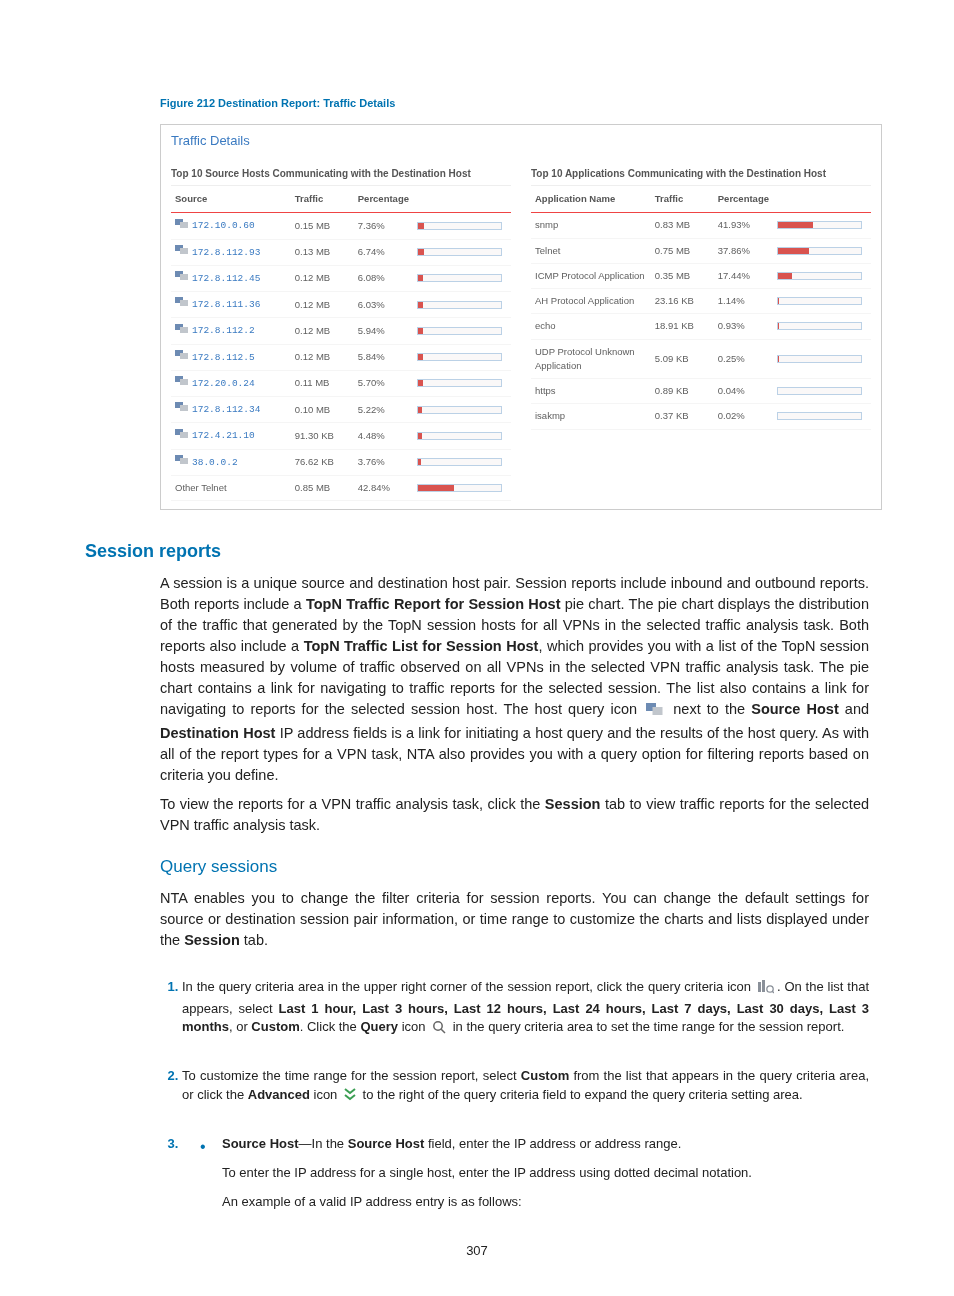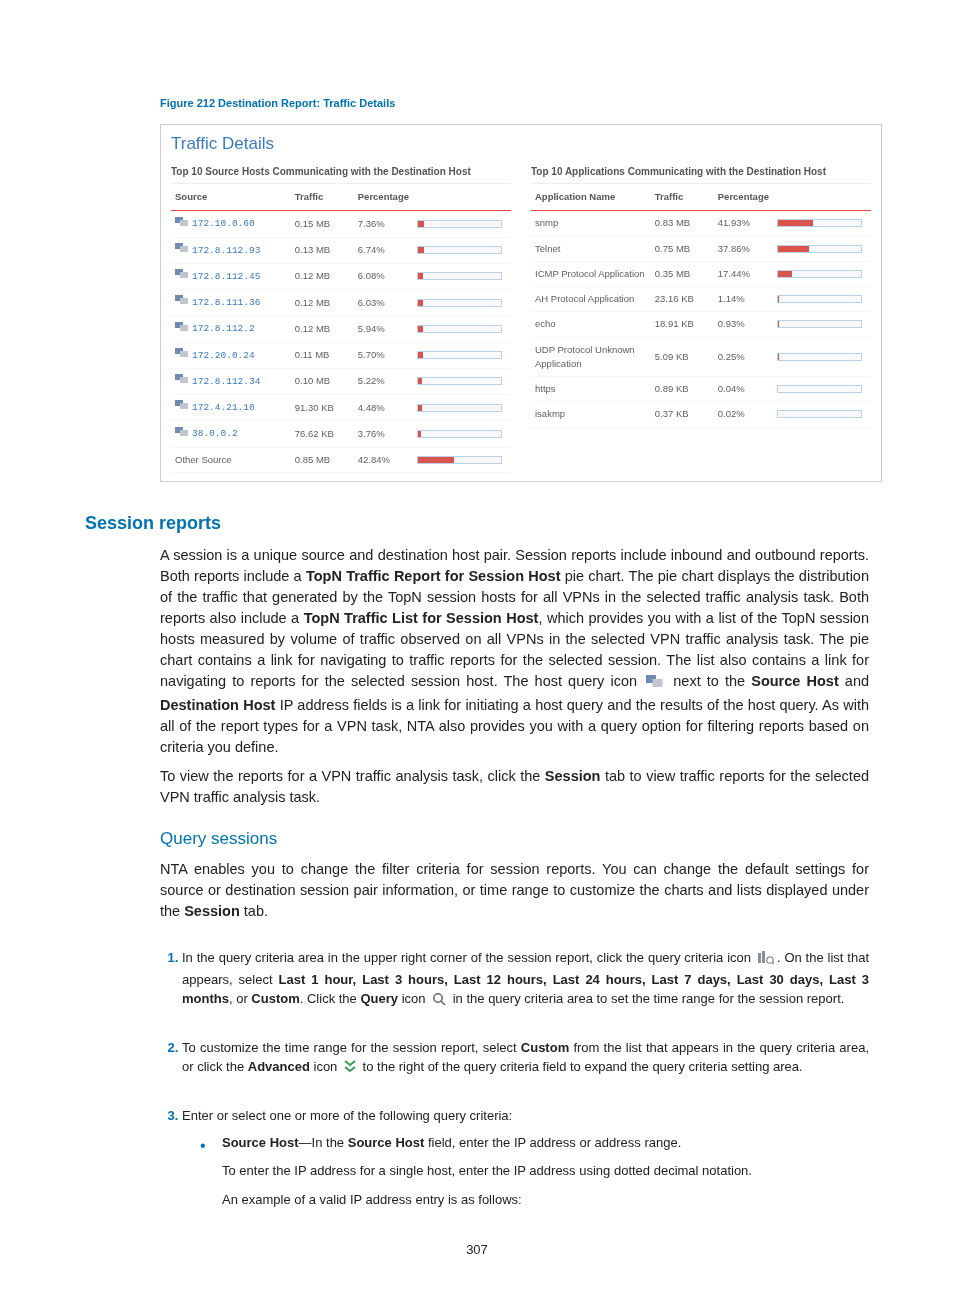--- a/index.html
+++ b/index.html
@@ -23,25 +23,26 @@
   .figbox {
     border: 1px solid #ccc;
     margin: 0 0 28px 75px;
     background: #fff;
     font-size: 10px;
     color: #606060;
     width: 720px;
   }
   .figbox .title {
     color: #3a7ac1;
-    font-size: 17px;
+    font-size: 13px;
     padding: 6px 10px 2px 10px;
   }
   .fig-cols {
     display: flex;
+    margin-top: 8px;
   }
   .fig-col {
     width: 50%;
     padding: 0 10px 8px 10px;
     box-sizing: border-box;
   }
   .fig-col .sub {
     font-weight: bold;
     color: #555;
     font-size: 10px;
@@ -240,20 +241,33 @@
                 <td class="bar-cell">
                   <div class="bar-track">
                     <div class="bar-fill" style="width:5.94%"></div>
                   </div>
                 </td>
               </tr>
               <tr>
                 <td><span class="host-icon"><svg width="14" height="10" viewBox="0 0 14 10">
                       <rect x="0" y="0" width="8" height="6" fill="#6d8bb3"></rect>
                       <rect x="5" y="3" width="8" height="6" fill="#c1c6cc"></rect>
+                    </svg></span><span class="host-link">172.8.112.5</span></td>
+                <td class="traffic-col">0.12 MB</td>
+                <td class="pct-col">5.84%</td>
+                <td class="bar-cell">
+                  <div class="bar-track">
+                    <div class="bar-fill" style="width:5.84%"></div>
+                  </div>
+                </td>
+              </tr>
+              <tr>
+                <td><span class="host-icon"><svg width="14" height="10" viewBox="0 0 14 10">
+                      <rect x="0" y="0" width="8" height="6" fill="#6d8bb3"></rect>
+                      <rect x="5" y="3" width="8" height="6" fill="#c1c6cc"></rect>
                     </svg></span><span class="host-link">172.20.0.24</span></td>
                 <td class="traffic-col">0.11 MB</td>
                 <td class="pct-col">5.70%</td>
                 <td class="bar-cell">
                   <div class="bar-track">
                     <div class="bar-fill" style="width:5.7%"></div>
                   </div>
                 </td>
               </tr>
               <tr>
@@ -289,21 +303,21 @@
                     </svg></span><span class="host-link">38.0.0.2</span></td>
                 <td class="traffic-col">76.62 KB</td>
                 <td class="pct-col">3.76%</td>
                 <td class="bar-cell">
                   <div class="bar-track">
                     <div class="bar-fill" style="width:3.76%"></div>
                   </div>
                 </td>
               </tr>
               <tr>
-                <td>Other Source</td>
+                <td>Other Telnet</td>
                 <td class="traffic-col">0.85 MB</td>
                 <td class="pct-col">42.84%</td>
                 <td class="bar-cell">
                   <div class="bar-track">
                     <div class="bar-fill" style="width:42.84%"></div>
                   </div>
                 </td>
               </tr>
             </tbody>
         </table>
@@ -452,21 +466,20 @@
       <span>To customize the time range for the session report, select </span><b>Custom</b><span> from the list that appears in the query criteria area, or click the </span><b>Advanced</b><span> icon </span>
       <span class="inline-icon">
         <svg width="12" height="14" viewBox="0 0 12 14">
             <polyline points="1,1 6,5 11,1" fill="none" stroke="#3a9e52" stroke-width="2"></polyline>
             <polyline points="1,7 6,11 11,7" fill="none" stroke="#3a9e52" stroke-width="2"></polyline>
           </svg>
       </span>
       <span> to the right of the query criteria field to expand the query criteria setting area.</span>
     </li>
     <li>
-      <span>Enter or select one or more of the following query criteria:</span>
       <ul class="bullet">
         <li>
           <b>Source Host</b><span>—In the </span><b>Source Host</b><span> field, enter the IP address or address range.</span>
           <div style="margin-top:10px">To enter the IP address for a single host, enter the IP address using dotted decimal notation.</div>
           <div style="margin-top:10px">An example of a valid IP address entry is as follows:</div>
         </li>
       </ul>
     </li>
   </ol>
 

